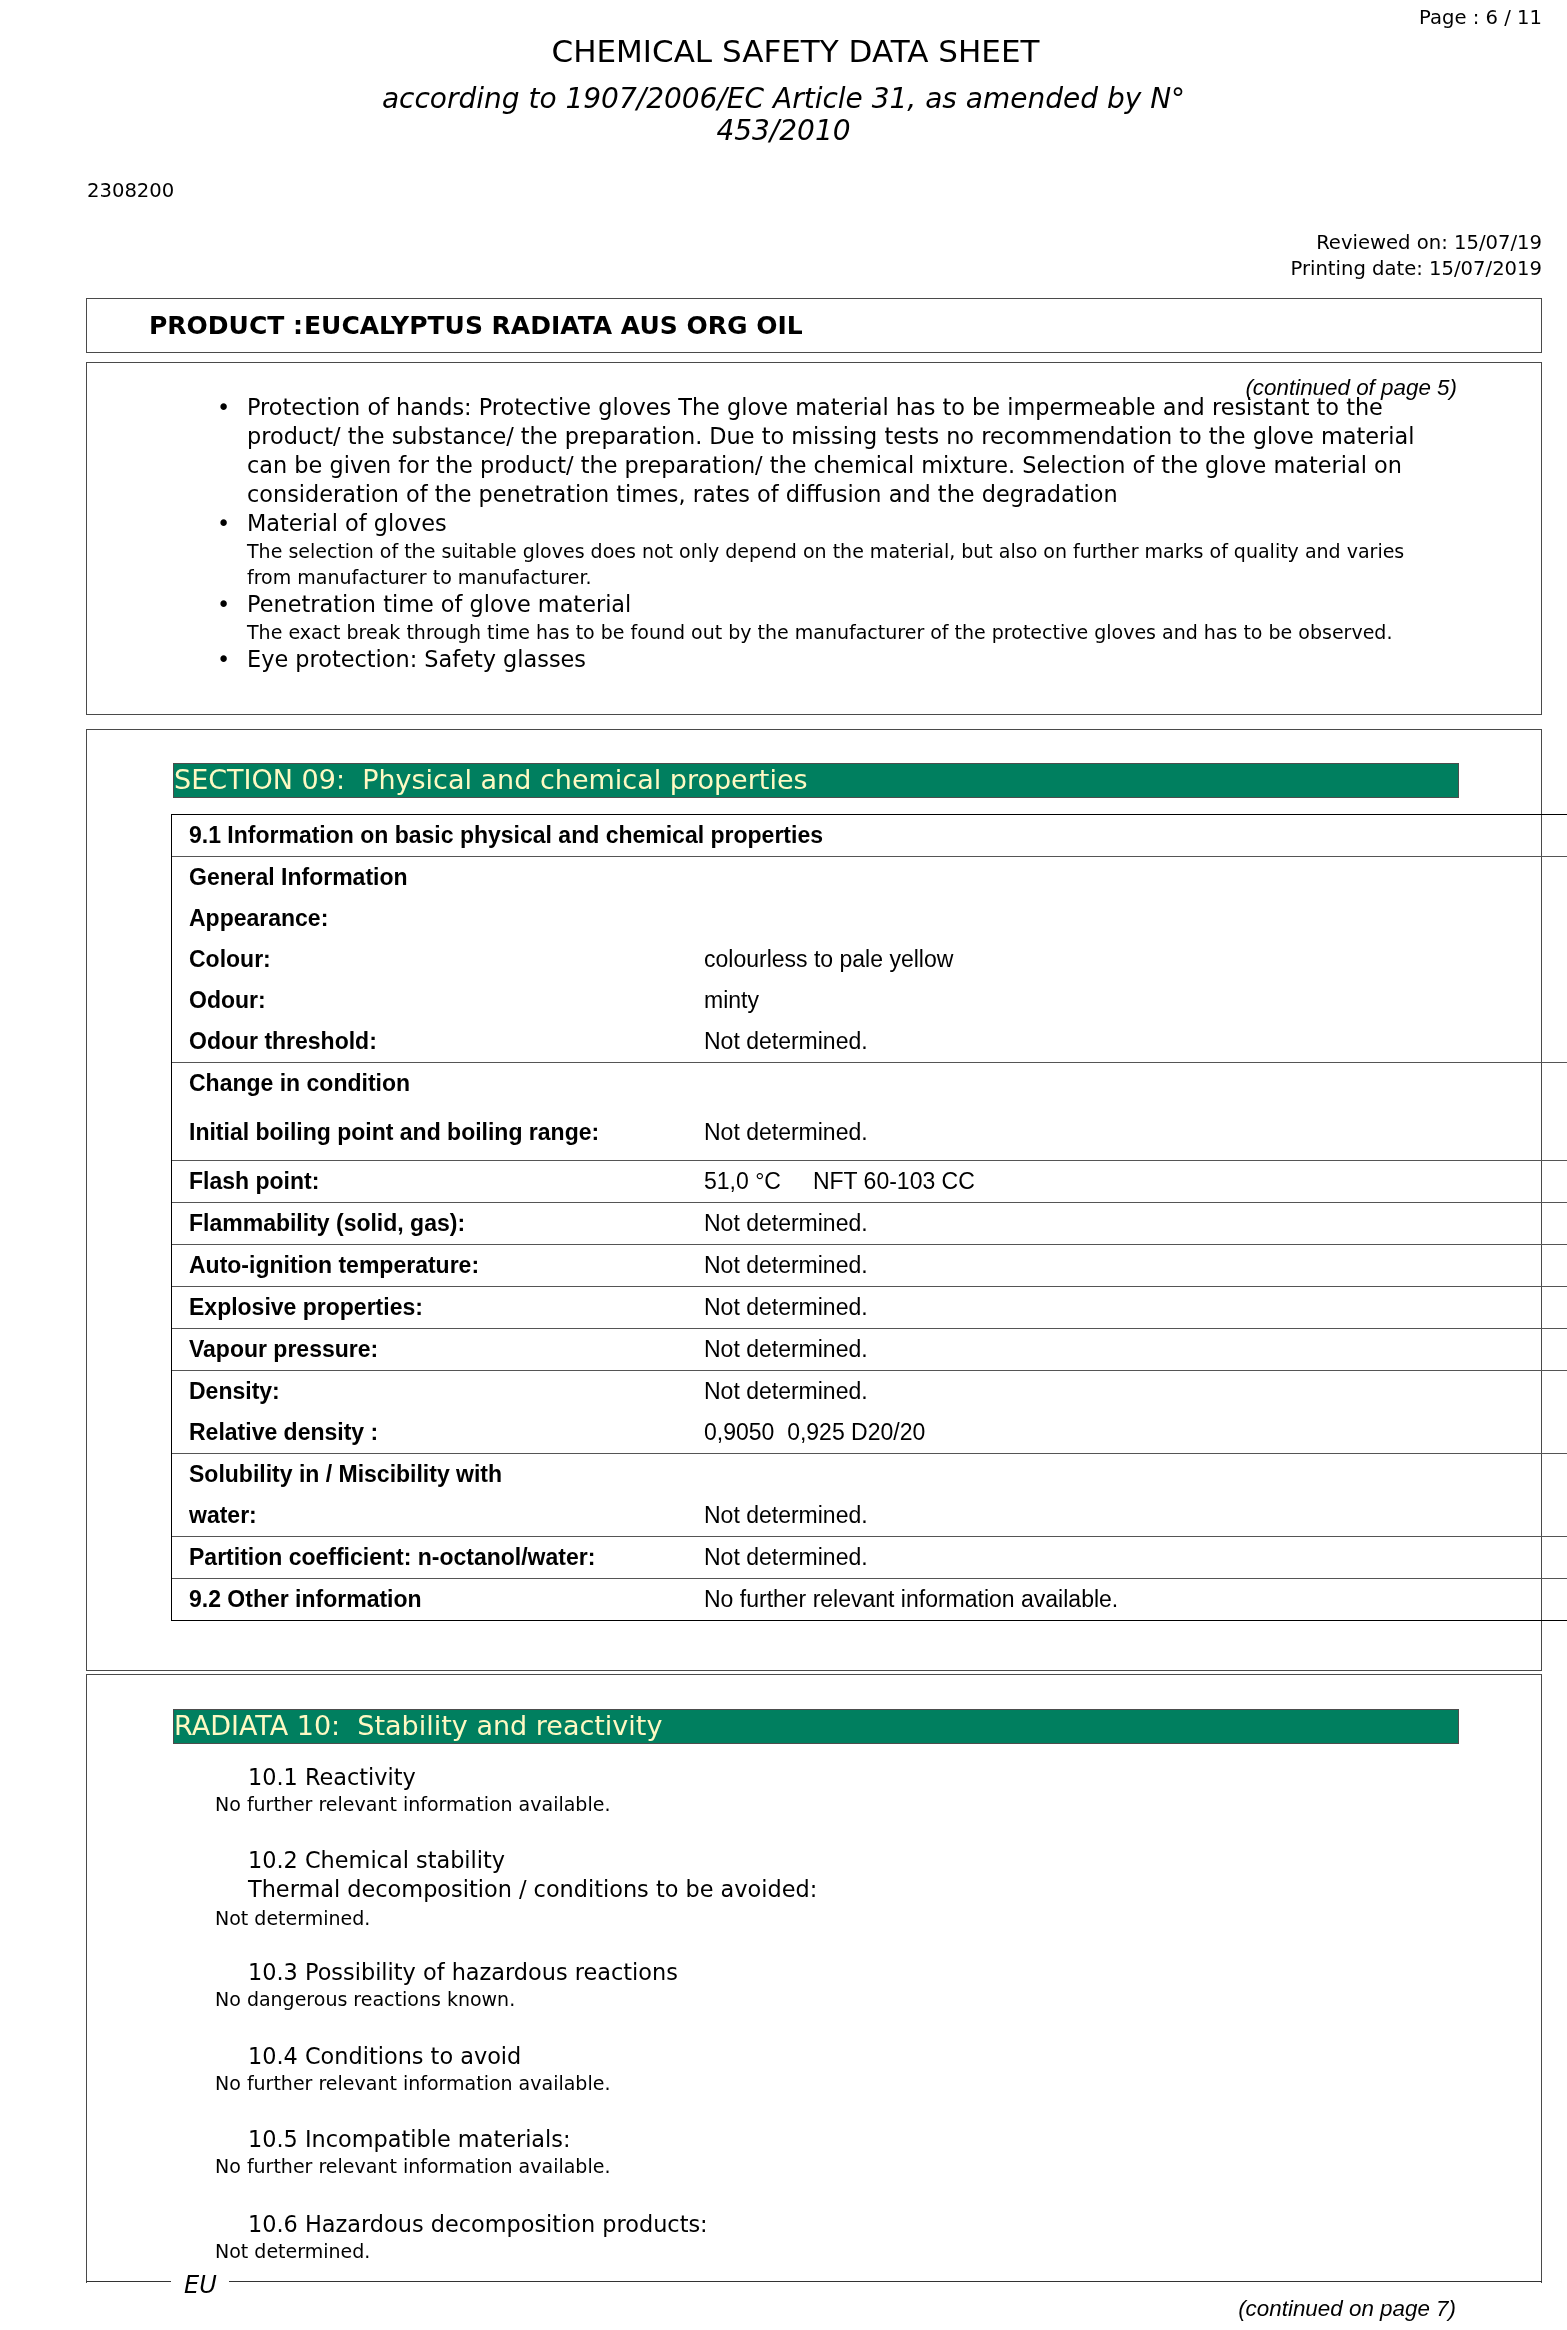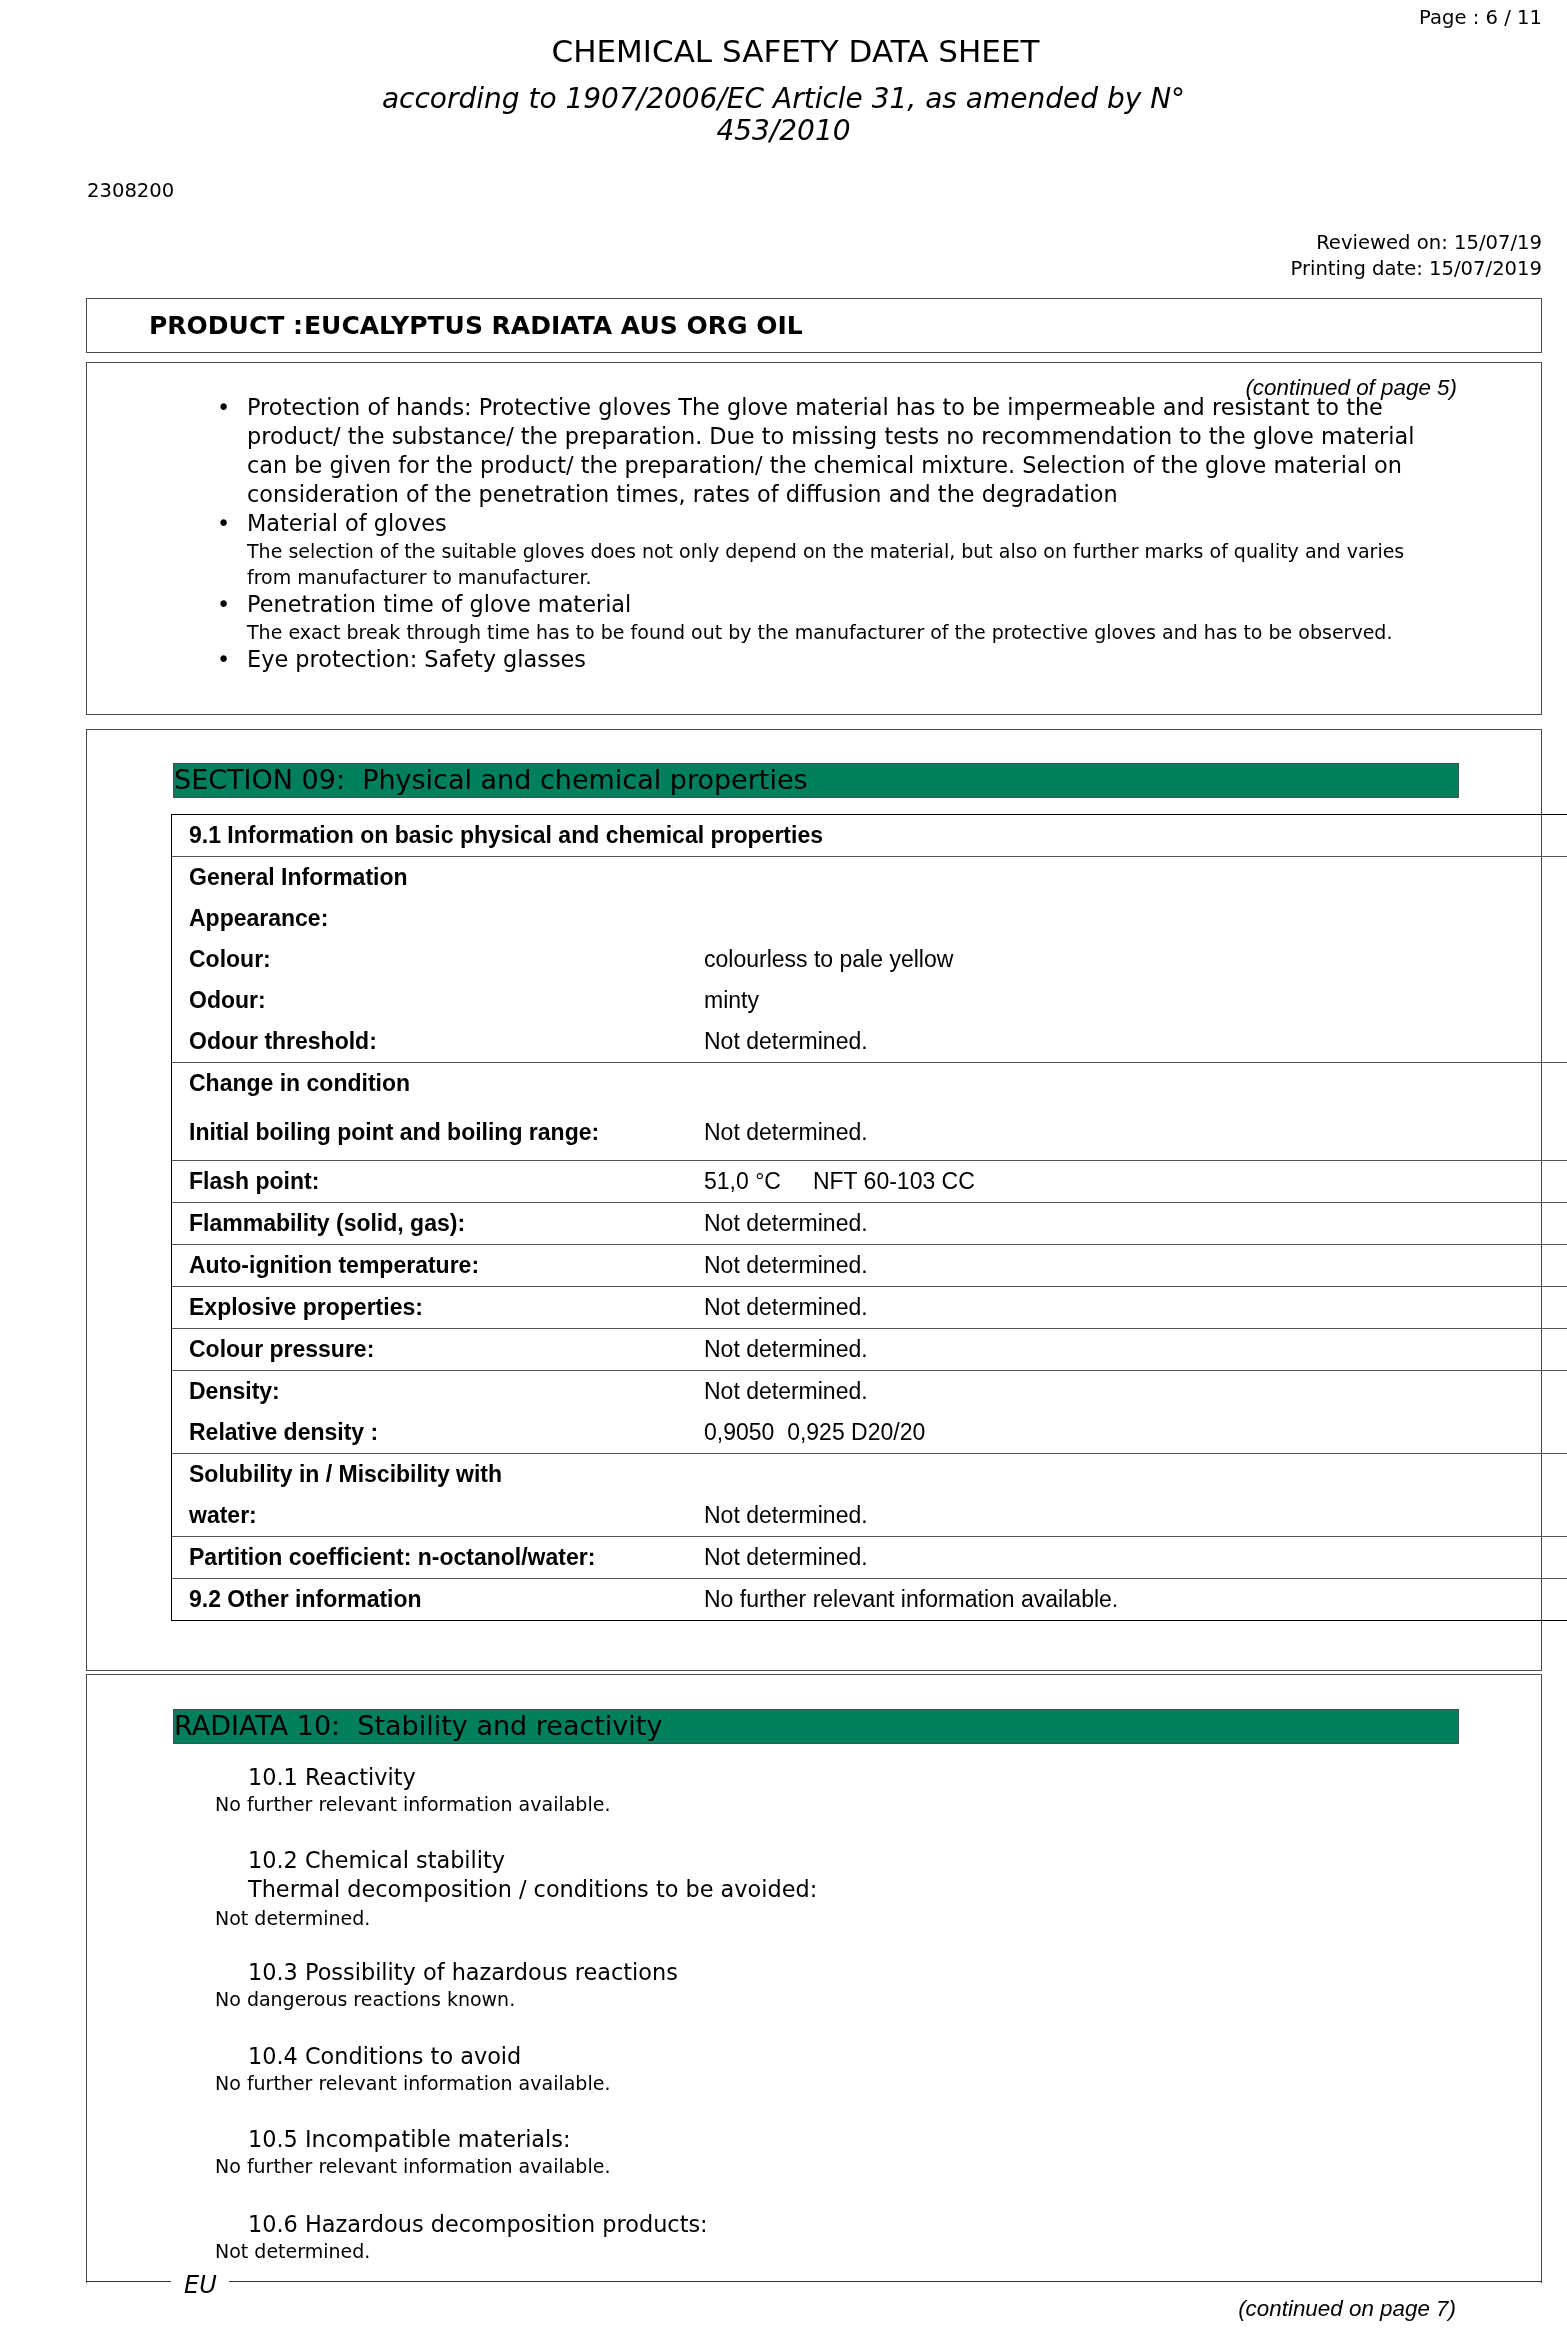--- a/index.html
+++ b/index.html
@@ -24,21 +24,21 @@
   .cont-prev { right: 84px; top: 11.2px; font-family: "Liberation Sans", sans-serif; font-style: italic; font-size: 22.4px; line-height: 28px; }
   .ppe-list { position: absolute; left: 0; top: 29.5px; margin: 0; padding: 0; list-style: none; }
   .ppe-item { position: relative; padding-left: 160px; width: 1207px; }
   .ppe-item .bullet { position: absolute; left: 130px; top: 0; font-size: 22.4px; line-height: 29px; }
   .ppe-main { font-size: 22.4px; line-height: 29px; }
   .ppe-sub { font-size: 19px; line-height: 26px; }
 
   .sec9-box { top: 729px; height: 942px; }
   .sec10-box { top: 1674px; height: 609px; border-bottom: none; }
 
-  .section-band { position: absolute; left: 86px; width: 1286px; height: 35px; background: #007f5f; border: 1.4px solid #4d4d4d; box-sizing: border-box; color: #000000; font-size: 27px; line-height: 32px; padding-left: 0; white-space: pre; }
+  .section-band { position: absolute; left: 86px; width: 1286px; height: 35px; background: #007f5f; border: 1.4px solid #4d4d4d; box-sizing: border-box; color: #fef9c3; font-size: 27px; line-height: 32px; padding-left: 0; white-space: pre; }
 
   
   .prop-table { position: absolute; left: 171px; top: 814px; width: 1528px; border: 1.4px solid #000; box-sizing: border-box; font-family: "Liberation Sans", sans-serif; font-size: 23px; }
   .grp { border-top: 1.4px solid #555; position: relative; }
   .grp:first-child { border-top: none; }
   .prow { position: relative; height: 41px; }
   .prow .lbl { position: absolute; left: 17px; top: 0; line-height: 41px; font-weight: bold; white-space: nowrap; }
   .prow .val { position: absolute; left: 532px; top: 0; line-height: 41px; white-space: pre; }
 
   
@@ -158,21 +158,21 @@
       </div>
     </div>
     <div class="grp">
       <div class="prow">
         <span class="lbl">Explosive properties:</span>
         <span class="val">Not determined.</span>
       </div>
     </div>
     <div class="grp">
       <div class="prow">
-        <span class="lbl">Colour pressure:</span>
+        <span class="lbl">Vapour pressure:</span>
         <span class="val">Not determined.</span>
       </div>
     </div>
     <div class="grp">
       <div class="prow">
         <span class="lbl">Density:</span>
         <span class="val">Not determined.</span>
       </div>
       <div class="prow">
         <span class="lbl">Relative density :</span>

